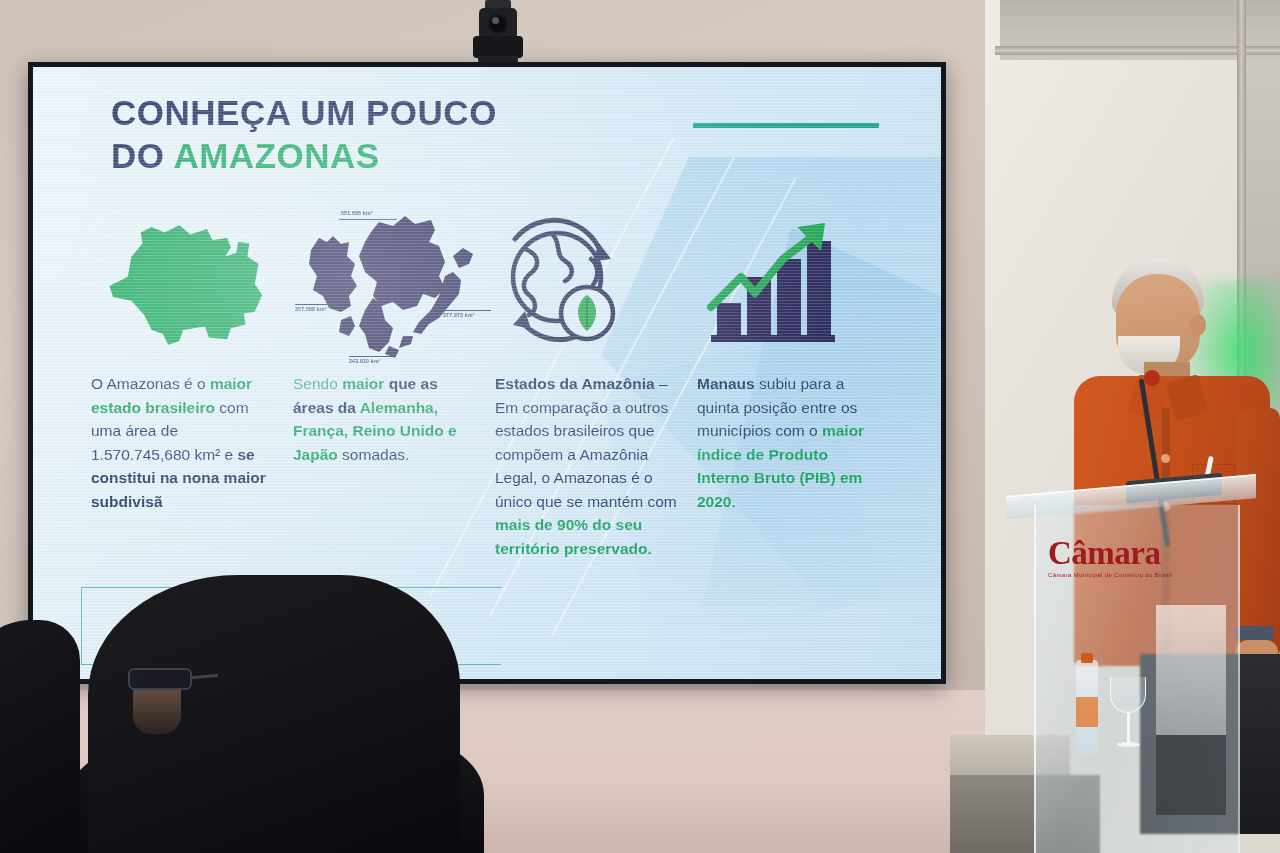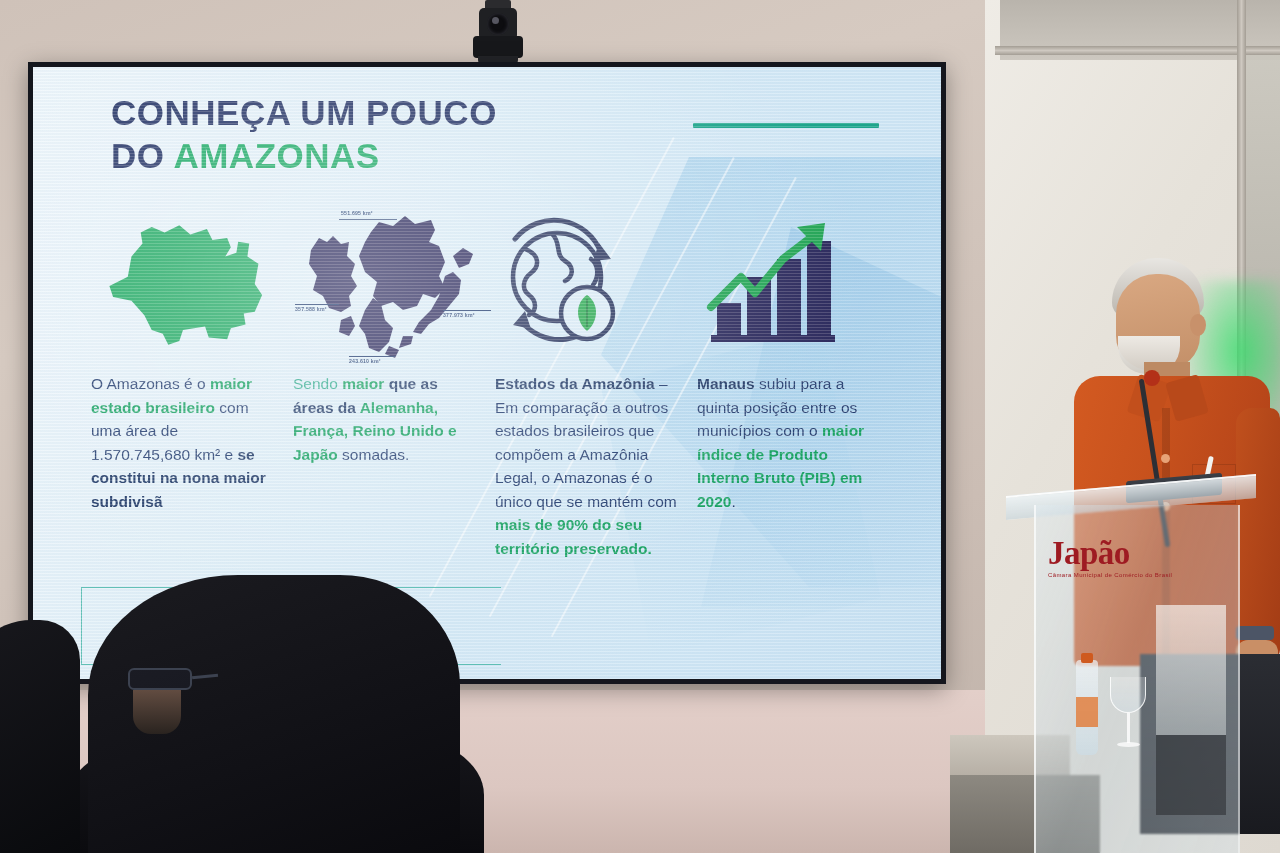--- a/index.html
+++ b/index.html
@@ -399,21 +399,21 @@
     <div class="sp-mic-head"></div>
   </div>
 
   <div id="podium">
     <div class="laptop"></div>
     <div class="pod-top"></div>
     <div class="pod-body"></div>
     <div class="pod-shelf"></div>
     <div class="pod-dark"></div>
     <div class="pod-logo">
-      <div class="pod-logo-main">Japão</div>
+      <div class="pod-logo-main">Câmara</div>
       <div class="pod-logo-sub">Câmara Municipal de Comércio do Brasil</div>
     </div>
     <div class="bottle"></div>
     <div class="bottle-label"></div>
     <div class="bottle-cap"></div>
     <div class="glass">
       <div class="glass-bowl"></div>
       <div class="glass-stem"></div>
       <div class="glass-foot"></div>
     </div>

